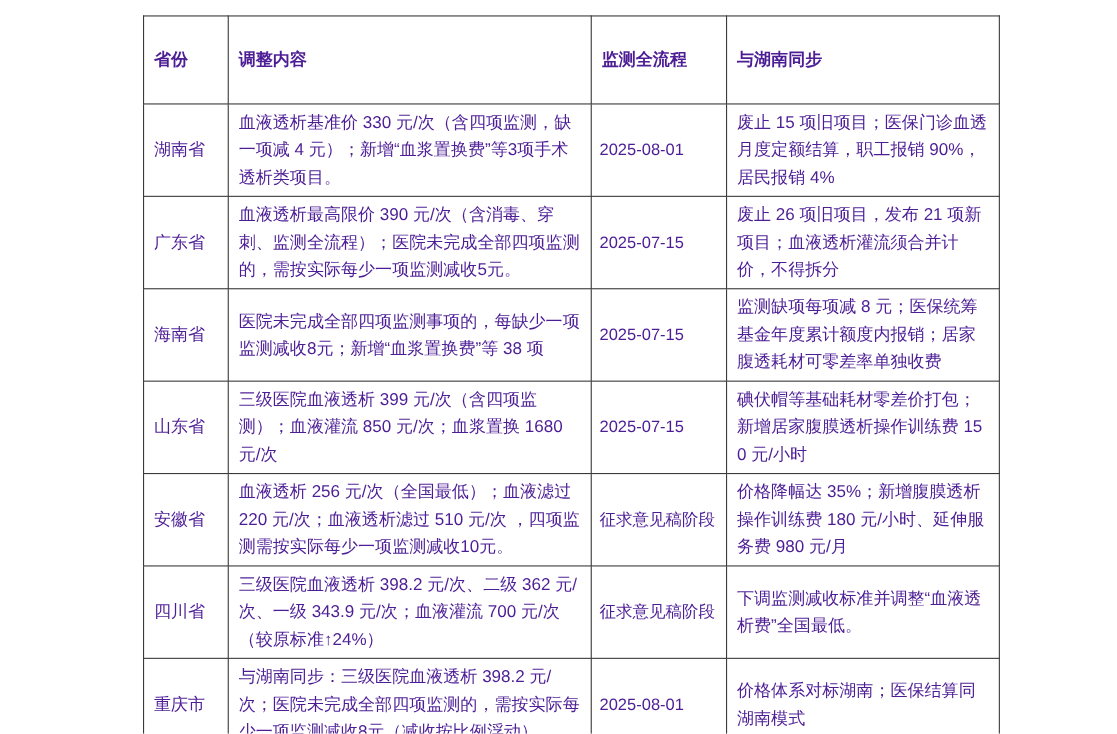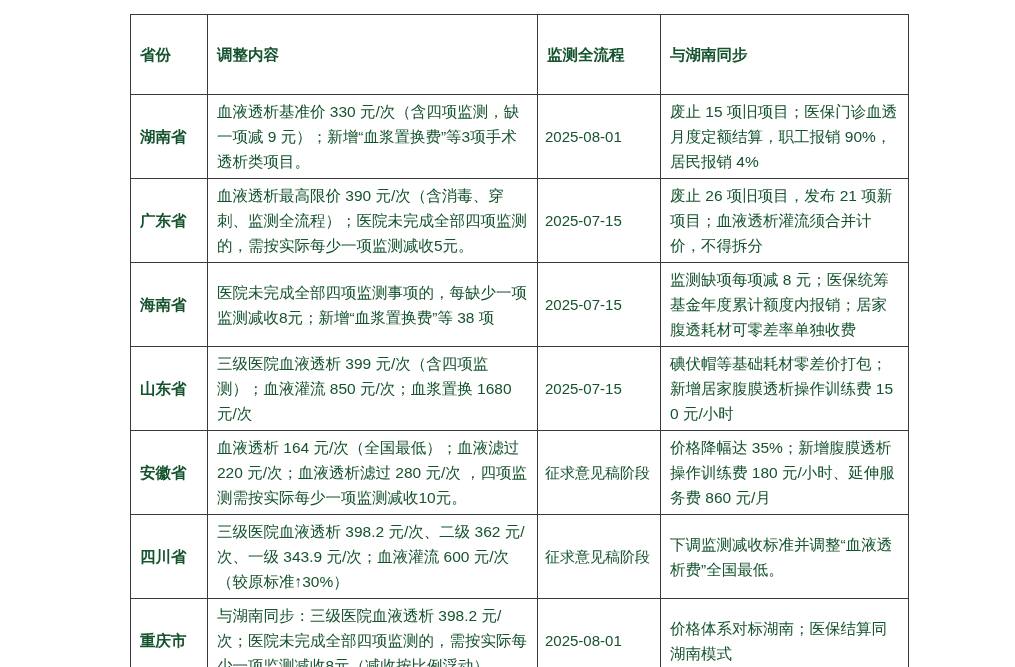--- a/index.html
+++ b/index.html
@@ -27,38 +27,38 @@
     background: #ffffff;
   }
   .price-table col.c-province { width: 77px; }
   .price-table col.c-content  { width: 330px; }
   .price-table col.c-time     { width: 123px; }
   .price-table col.c-note     { width: 248px; }
   .price-table th,
   .price-table td {
     border: 1.5px solid #3a3a3a;
     padding: 4px 9px;
-    color: #14532d;
+    color: #4c1d95;
     font-size: 15.5px;
     line-height: 25px;
     text-align: left;
     vertical-align: middle;
     box-sizing: border-box;
     overflow: hidden;
     word-break: break-all;
   }
   .price-table thead tr { height: 80px; }
   .price-table tbody tr { height: 80px; }
   .price-table th {
     font-weight: 700;
     font-size: 15.5px;
     background: #ffffff;
   }
   .price-table td.province {
-    font-weight: 700;
+    font-weight: 400;
     white-space: nowrap;
   }
   .price-table td.time {
     padding-left: 7px;
     padding-right: 4px;
     white-space: nowrap;
     font-size: 15px;
     margin-left: 26px;
   }
 </style>
@@ -78,21 +78,21 @@
         <tr>
           <th>省份</th>
           <th>调整内容</th>
           <th>监测全流程</th>
           <th>与湖南同步</th>
         </tr>
       </thead>
       <tbody>
         <tr>
           <td class="province">湖南省</td>
-          <td class="content">血液透析基准价 330 元/次（含四项监测，缺一项减 9 元）；新增“血浆置换费”等3项手术透析类项目。</td>
+          <td class="content">血液透析基准价 330 元/次（含四项监测，缺一项减 4 元）；新增“血浆置换费”等3项手术透析类项目。</td>
           <td class="time">2025-08-01</td>
           <td class="note">废止 15 项旧项目；医保门诊血透月度定额结算，职工报销 90%，居民报销 4%</td>
         </tr>
         <tr>
           <td class="province">广东省</td>
           <td class="content">血液透析最高限价 390 元/次（含消毒、穿刺、监测全流程）；医院未完成全部四项监测的，需按实际每少一项监测减收5元。</td>
           <td class="time">2025-07-15</td>
           <td class="note">废止 26 项旧项目，发布 21 项新项目；血液透析灌流须合并计价，不得拆分</td>
         </tr>
         <tr>
@@ -102,27 +102,27 @@
           <td class="note">监测缺项每项减 8 元；医保统筹基金年度累计额度内报销；居家腹透耗材可零差率单独收费</td>
         </tr>
         <tr>
           <td class="province">山东省</td>
           <td class="content">三级医院血液透析 399 元/次（含四项监测）；血液灌流 850 元/次；血浆置换 1680 元/次</td>
           <td class="time">2025-07-15</td>
           <td class="note">碘伏帽等基础耗材零差价打包；新增居家腹膜透析操作训练费 150 元/小时</td>
         </tr>
         <tr>
           <td class="province">安徽省</td>
-          <td class="content">血液透析 164 元/次（全国最低）；血液滤过 220 元/次；血液透析滤过 280 元/次 ，四项监测需按实际每少一项监测减收10元。</td>
+          <td class="content">血液透析 256 元/次（全国最低）；血液滤过 220 元/次；血液透析滤过 510 元/次 ，四项监测需按实际每少一项监测减收10元。</td>
           <td class="time">征求意见稿阶段</td>
-          <td class="note">价格降幅达 35%；新增腹膜透析操作训练费 180 元/小时、延伸服务费 860 元/月</td>
+          <td class="note">价格降幅达 35%；新增腹膜透析操作训练费 180 元/小时、延伸服务费 980 元/月</td>
         </tr>
         <tr>
           <td class="province">四川省</td>
-          <td class="content">三级医院血液透析 398.2 元/次、二级 362 元/次、一级 343.9 元/次；血液灌流 600 元/次（较原标准↑30%）</td>
+          <td class="content">三级医院血液透析 398.2 元/次、二级 362 元/次、一级 343.9 元/次；血液灌流 700 元/次（较原标准↑24%）</td>
           <td class="time">征求意见稿阶段</td>
           <td class="note">下调监测减收标准并调整“血液透析费”全国最低。</td>
         </tr>
         <tr>
           <td class="province">重庆市</td>
           <td class="content">与湖南同步：三级医院血液透析 398.2 元/次；医院未完成全部四项监测的，需按实际每少一项监测减收8元（减收按比例浮动）。</td>
           <td class="time">2025-08-01</td>
           <td class="note">价格体系对标湖南；医保结算同湖南模式</td>
         </tr>
       </tbody>

